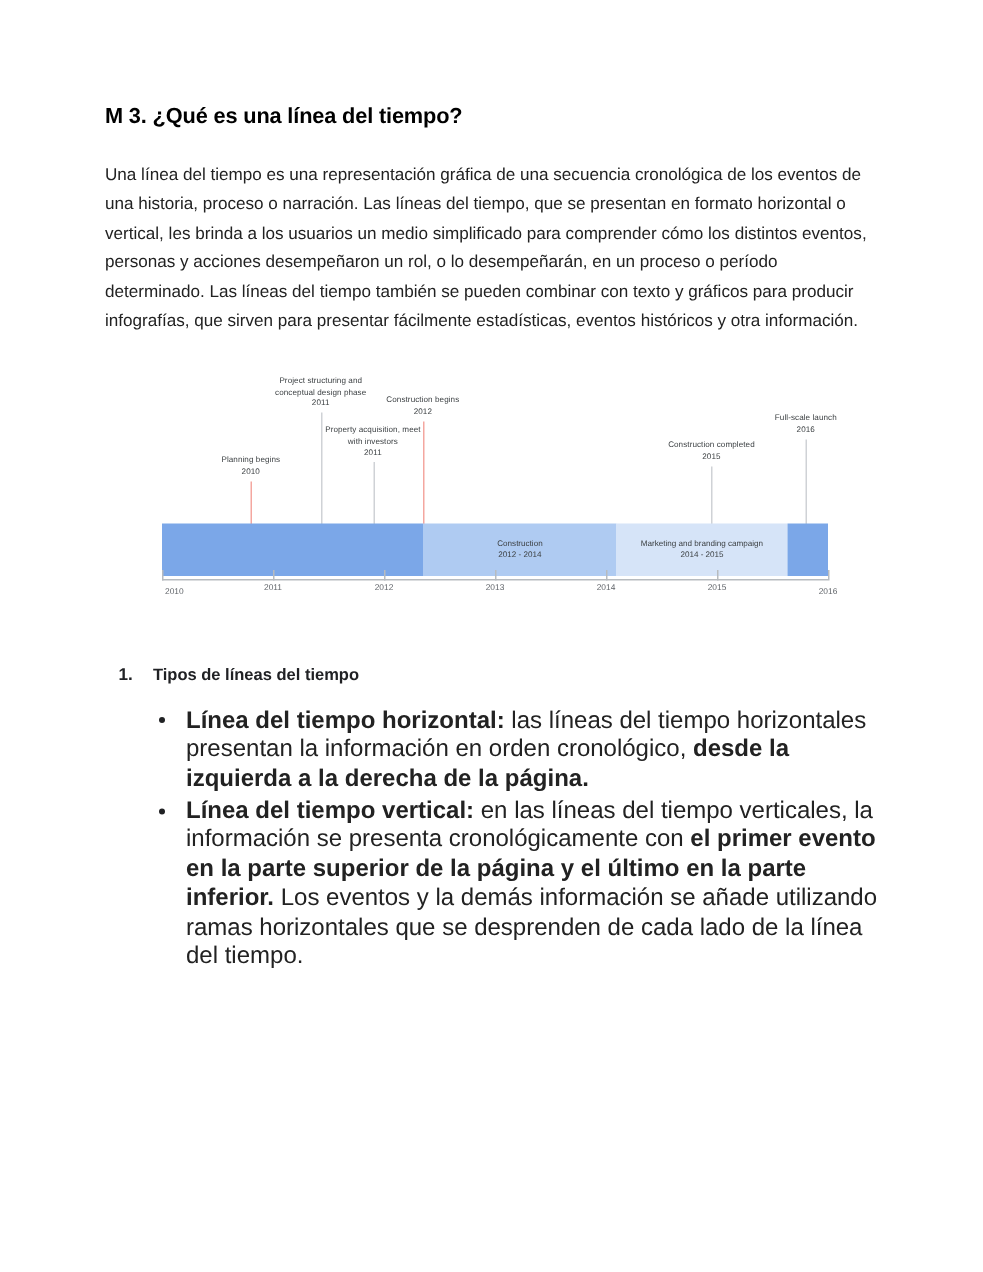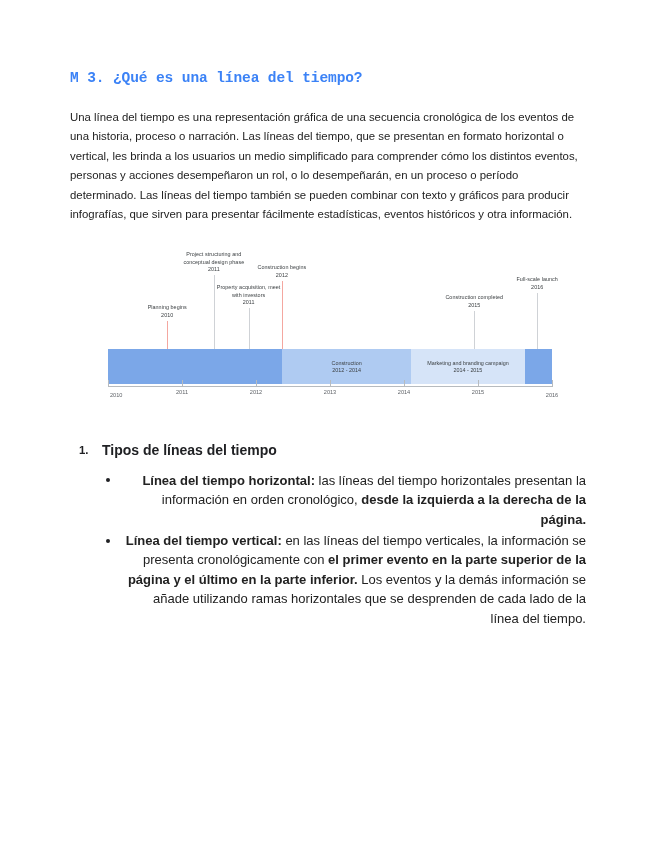--- a/index.html
+++ b/index.html
@@ -26,22 +26,21 @@
     position: absolute;
     left: 70px;
     top: 70px;
     width: 516px;
   }
   .doc-title {
     font-size: 14.5px;
     font-weight: bold;
     letter-spacing: -0.1px;
     margin: 0 0 22px 0;
-    color: #3b82f6;
-    font-family: Liberation Mono, monospace;
+    color: #000000;
   }
   .para {
     font-size: 11.4px;
     line-height: 19.4px;
     margin: 0;
     color: #222222;
     text-align: left;
   }
 
   
@@ -128,39 +127,38 @@
   }
   .num-marker {
     position: absolute;
     left: 9px;
     top: 0;
     font-weight: bold;
     font-size: 11.4px;
   }
   .num-heading {
     font-weight: bold;
-    font-size: 14px;
+    font-size: 11px;
     display: block;
   }
   .num-body {
     display: block;
     color: #222222;
   }
   .bullets {
     margin-top: 10px;
     padding-left: 32px;
   }
   .bullet-row {
     position: relative;
     padding-left: 22px;
-    font-size: 13px;
+    font-size: 16px;
     line-height: 19.4px;
     margin-bottom: 2px;
     color: #222222;
-    text-align: right;
   }
   .bullet-dot {
     position: absolute;
     left: 4px;
     top: 7.5px;
     width: 4px;
     height: 4px;
     border-radius: 50%;
     background: #202124;
   }

